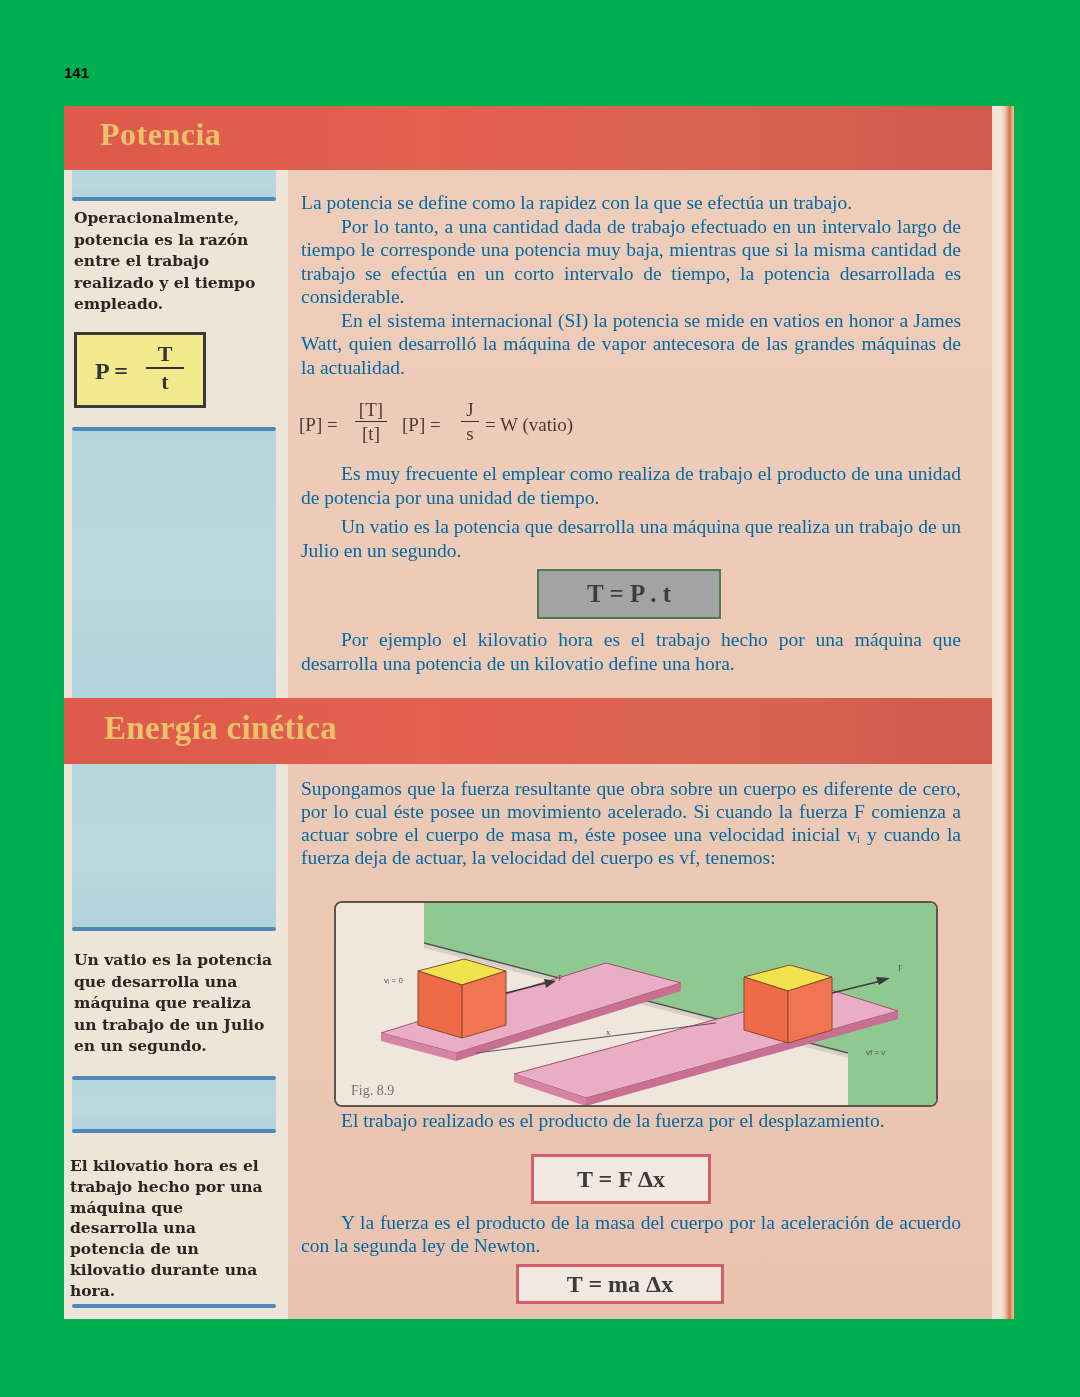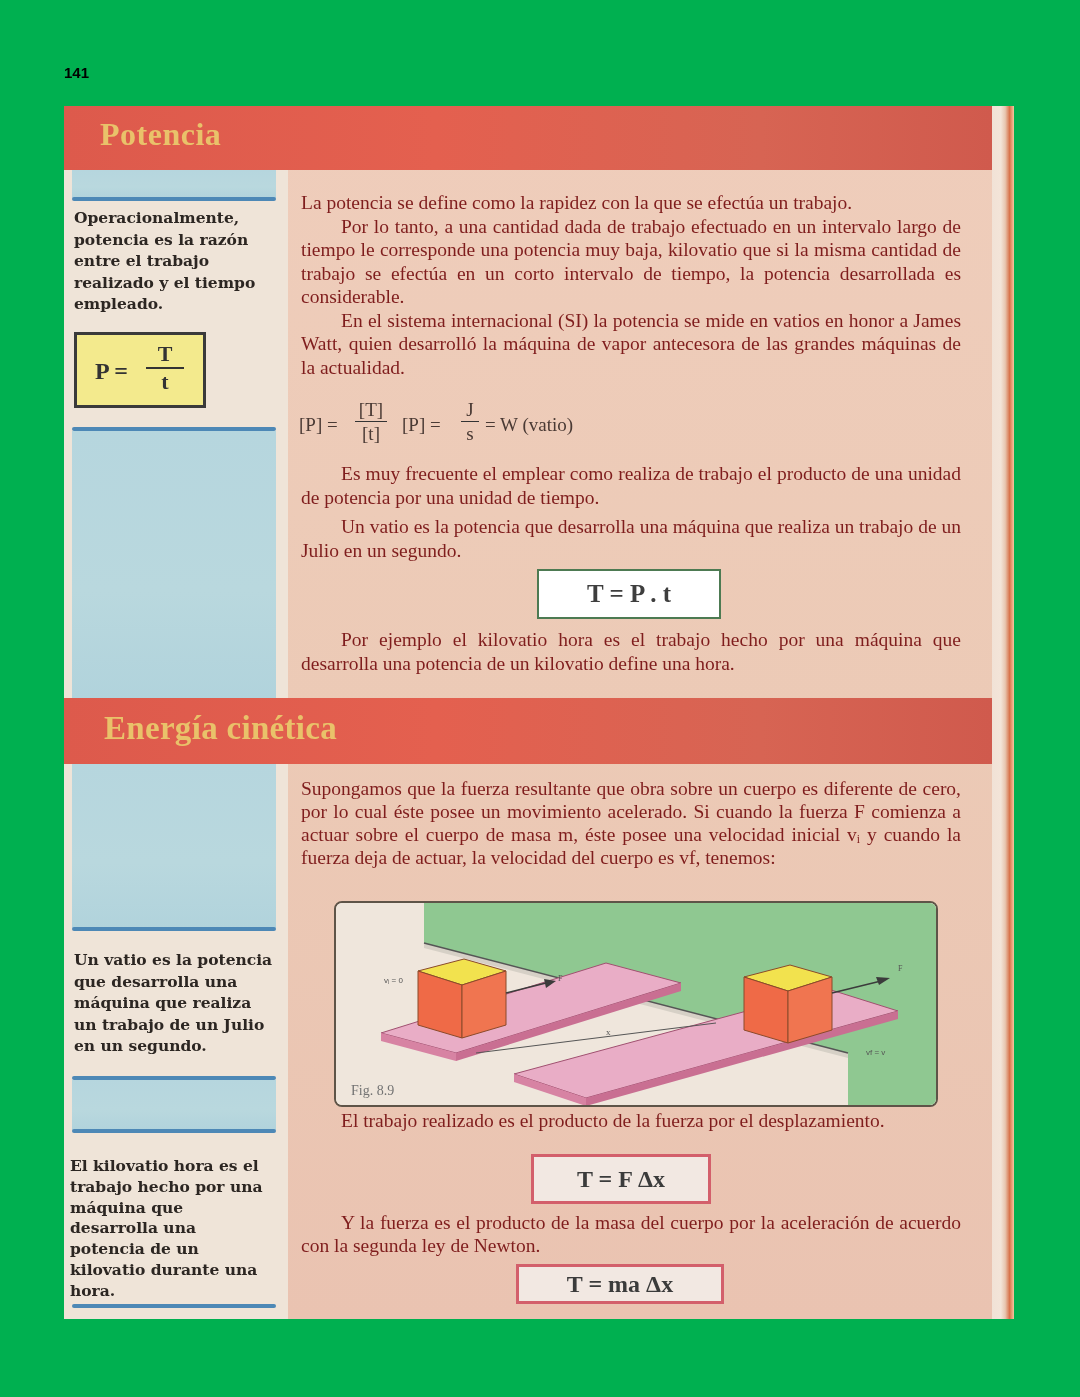--- a/index.html
+++ b/index.html
@@ -61,32 +61,32 @@
   .formula-p {
     position: absolute; left: 18px; top: 23px; font-weight: bold; font-size: 24px; color: #333;
   }
   .frac {
     position: absolute; display: flex; flex-direction: column; align-items: center;
   }
   .frac .num, .frac .den { line-height: 1; }
   .frac .bar { height: 2px; background: #333; }
 
   .body-text {
-    position: absolute; left: 237px; width: 660px; font-size: 19.5px; line-height: 23.5px; color: #7f1d1d;
+    position: absolute; left: 237px; width: 660px; font-size: 19.5px; line-height: 23.5px; color: #0369a1;
     text-align: justify;
   }
   .body-text .indent { text-indent: 40px; }
 
   .units-line {
     position: absolute; left: 235px; top: 296px; height: 52px; font-size: 19px; color: #4a3a34;
   }
 
   .formula-box-green {
     position: absolute; left: 473px; top: 463px; width: 184px; height: 50px;
-    background: #ffffff; border: 2px solid #4d7a52;
+    background: #a3a3a3; border: 2px solid #4d7a52;
     display: flex; align-items: center; justify-content: center;
     font-weight: bold; font-size: 25px; color: #3e3e3e;
   }
 
   .formula-box-pink {
     position: absolute; background: #f2e8e2; border: 3px solid #d35f6b;
     display: flex; align-items: center; justify-content: center;
     font-weight: bold; font-size: 24px; color: #3b3b3b;
   }
 
@@ -124,21 +124,21 @@
       <span class="bar" style="width:38px;margin:2px 0;"></span>
       <span class="den">t</span>
     </div>
   </div>
 
   <div class="blue-rule" style="top:321px;"></div>
   <div class="blue-panel" style="top:325px;height:267px;"></div>
 
   <div class="body-text" style="top:85px;">
     <p>La potencia se define como la rapidez con la que se efectúa un trabajo.</p>
-    <p class="indent">Por lo tanto, a una cantidad dada de trabajo efectuado en un intervalo largo de tiempo le corresponde una potencia muy baja, kilovatio que si la misma cantidad de trabajo se efectúa en un corto intervalo de tiempo, la potencia desarrollada es considerable.</p>
+    <p class="indent">Por lo tanto, a una cantidad dada de trabajo efectuado en un intervalo largo de tiempo le corresponde una potencia muy baja, mientras que si la misma cantidad de trabajo se efectúa en un corto intervalo de tiempo, la potencia desarrollada es considerable.</p>
     <p class="indent">En el sistema internacional (SI) la potencia se mide en vatios en honor a James Watt, quien desarrolló la máquina de vapor antecesora de las grandes máquinas de la actualidad.</p>
   </div>
 
   <div class="units-line">
     <span style="position:absolute;left:0;top:12px;white-space:nowrap;">[P] =</span>
     <div class="frac" style="left:55px;top:-2px;width:34px;">
       <span class="num">[T]</span>
       <span class="bar" style="width:32px;height:1px;margin:2px 0;"></span>
       <span class="den">[t]</span>
     </div>

